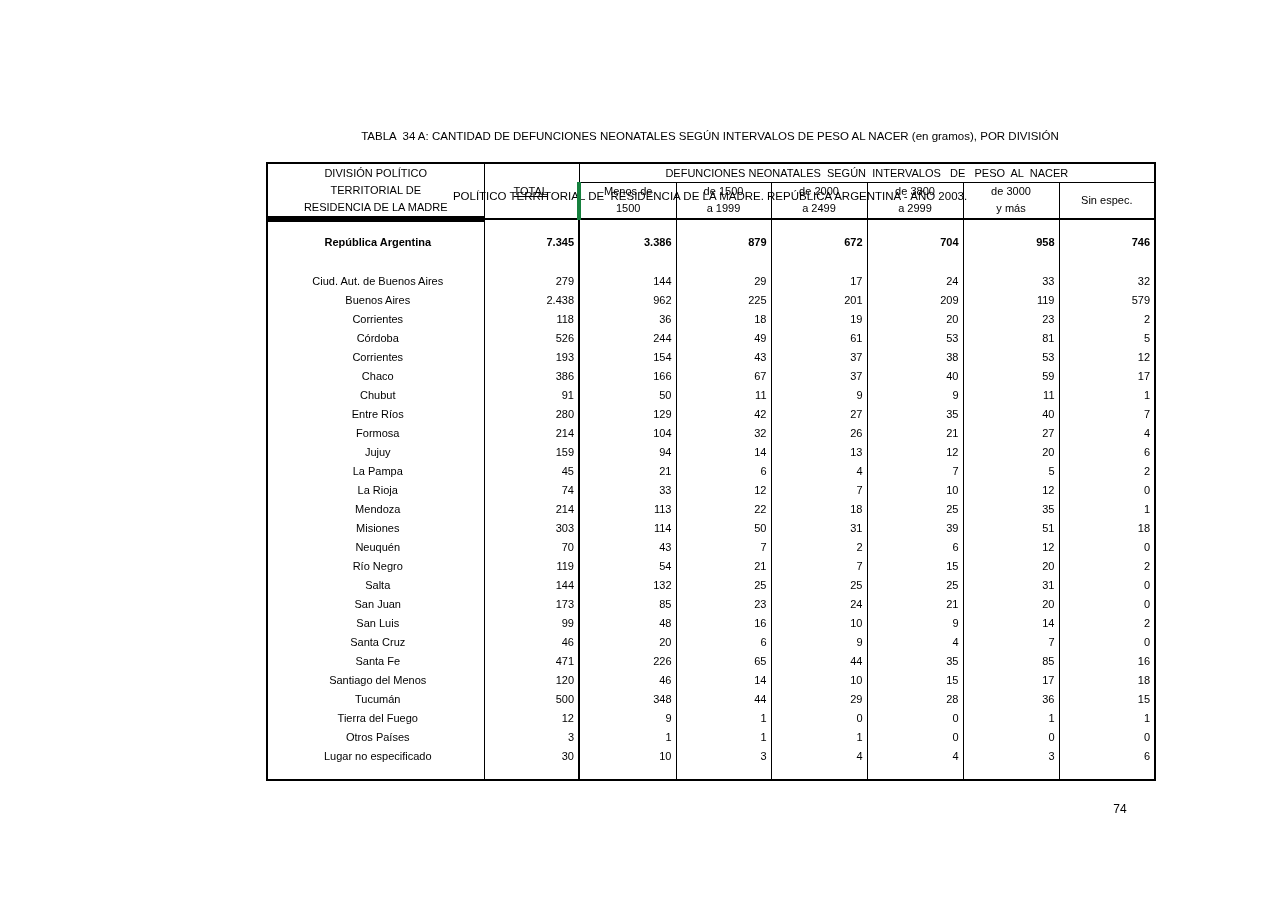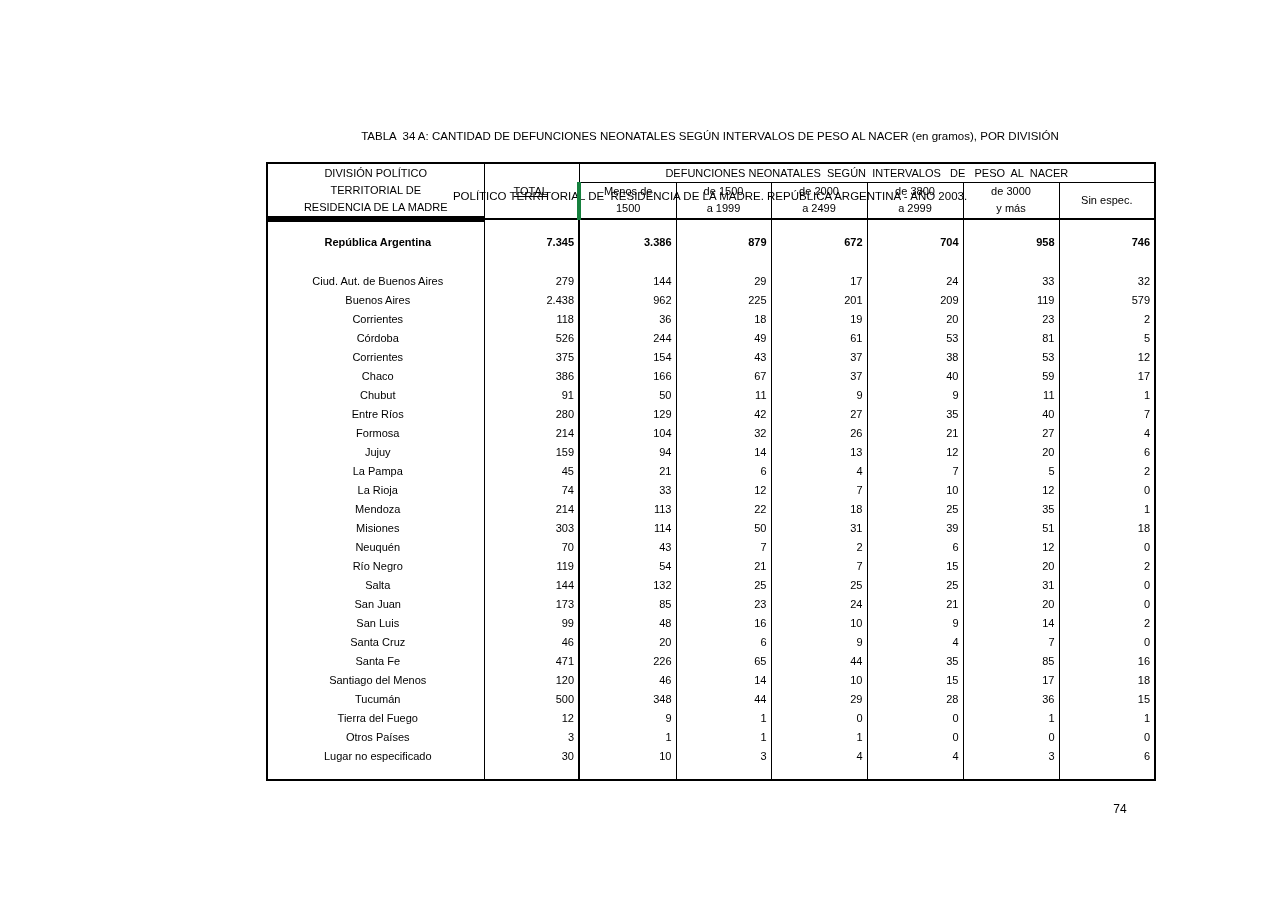--- a/index.html
+++ b/index.html
@@ -205,21 +205,21 @@
           <td class="num">526</td>
           <td class="num">244</td>
           <td class="num">49</td>
           <td class="num">61</td>
           <td class="num">53</td>
           <td class="num">81</td>
           <td class="num">5</td>
         </tr>
         <tr class="data-row">
           <td class="lbl">Corrientes</td>
-          <td class="num">375</td>
+          <td class="num">193</td>
           <td class="num">154</td>
           <td class="num">43</td>
           <td class="num">37</td>
           <td class="num">38</td>
           <td class="num">53</td>
           <td class="num">12</td>
         </tr>
         <tr class="data-row">
           <td class="lbl">Chaco</td>
           <td class="num">386</td>

